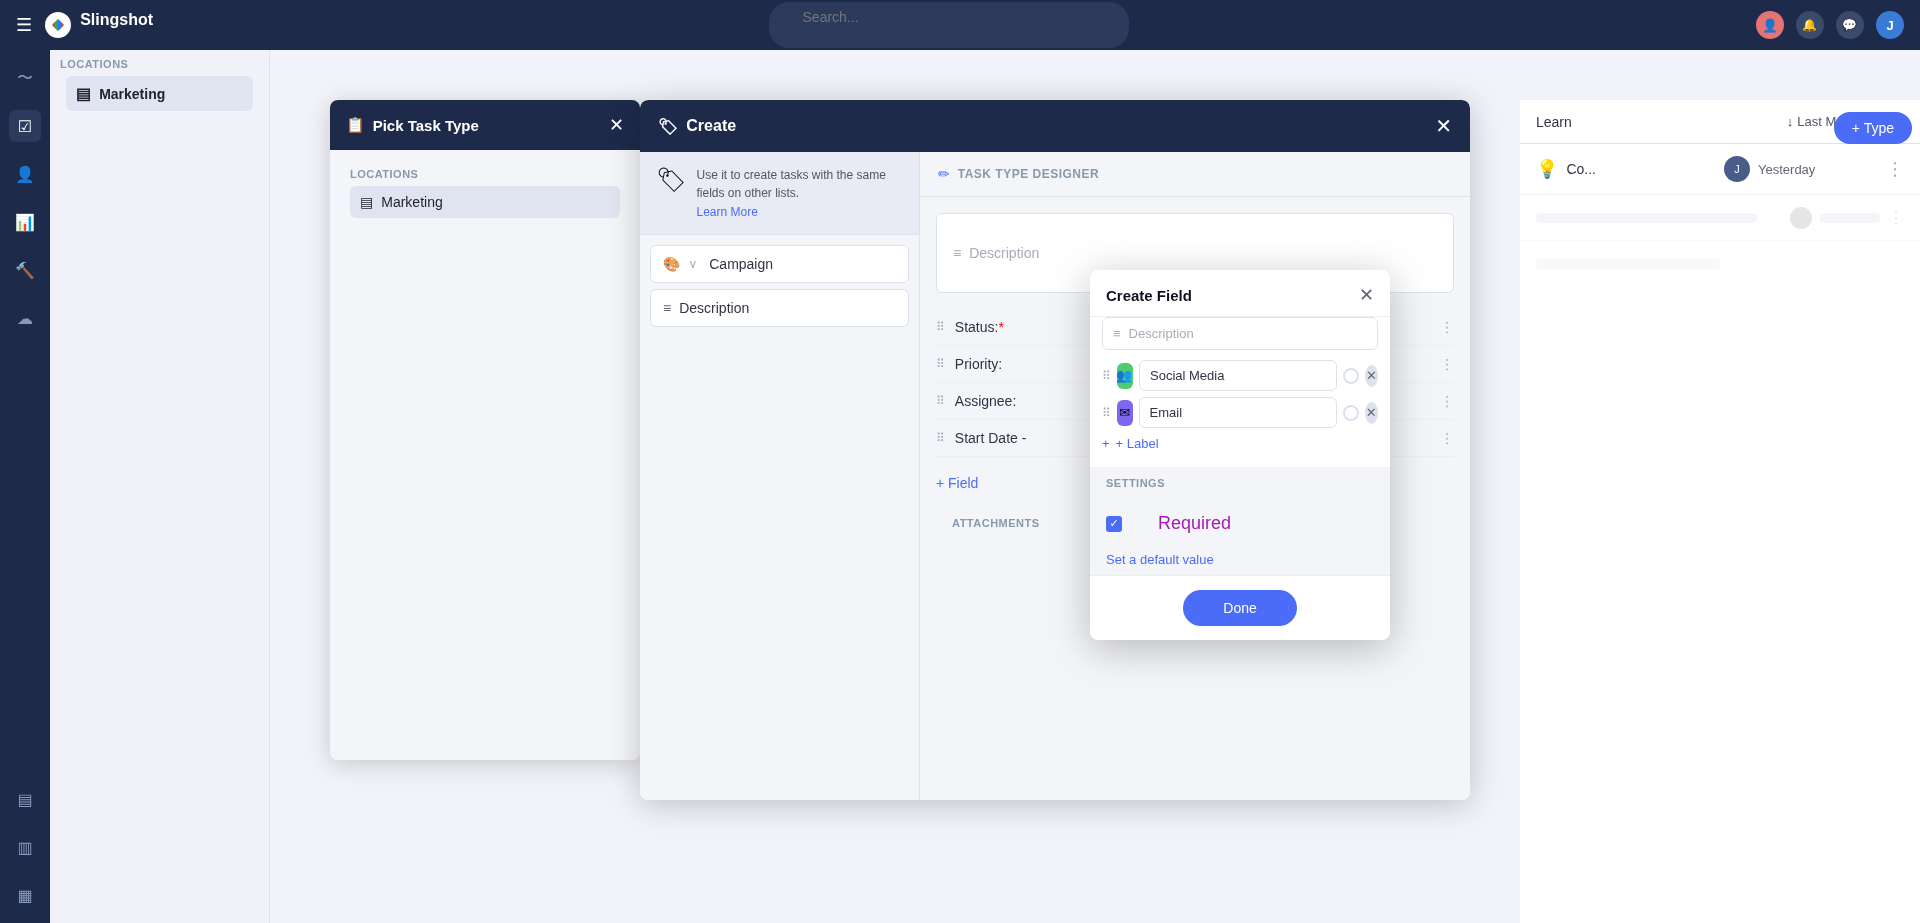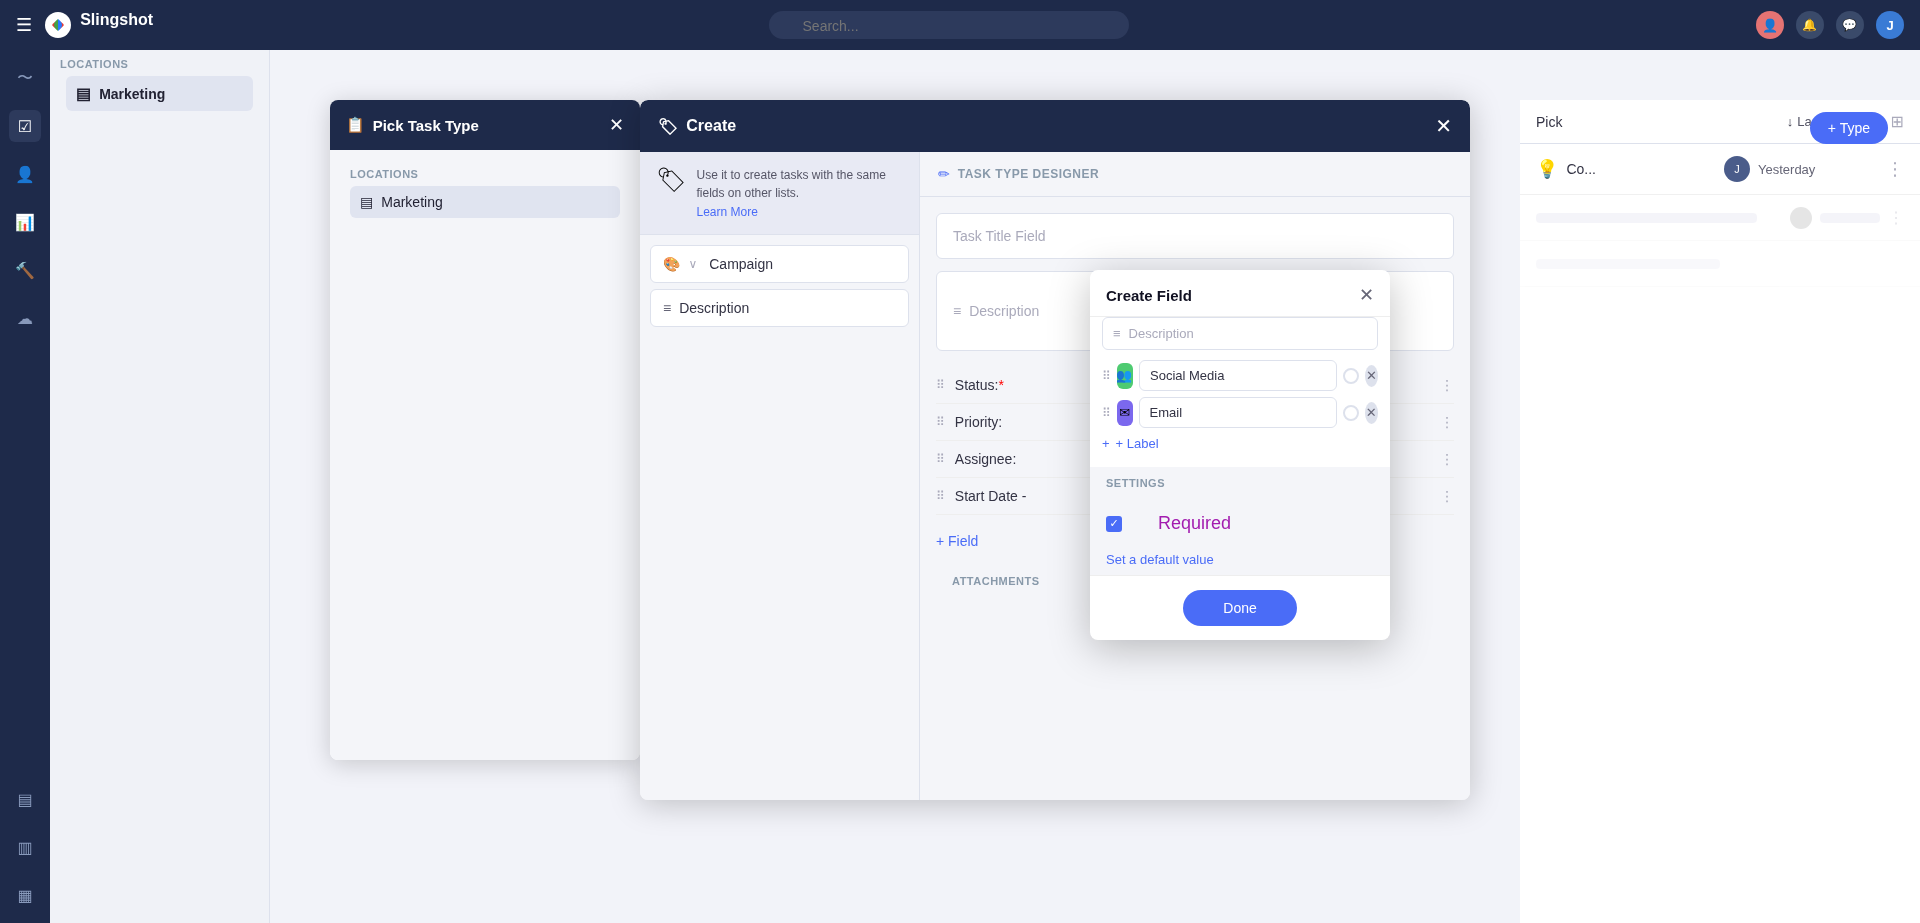--- a/index.html
+++ b/index.html
@@ -171,21 +171,21 @@
       display: flex; align-items: center; padding: 12px 16px;
       border-bottom: 1px solid #dde1ec; gap: 8px; color: #334; font-size: 14px;
     }
     .last-modified { display: flex; align-items: center; gap: 4px; color: #556; font-size: 13px; }
     .sort-arrow { color: #334; }
     .bg-table-row { display: flex; align-items: center; padding: 12px 16px; border-bottom: 1px solid #f0f0f0; }
     .row-avatar { width: 26px; height: 26px; border-radius: 50%; background: #4a5c8a; color: white; font-size: 11px; display: flex; align-items: center; justify-content: center; margin-right: 8px; }
     .row-time { color: #667; font-size: 13px; flex: 1; }
     .row-more { color: #aab; cursor: pointer; }
     .type-btn {
-      position: absolute; right: 32px; top: 62px;
+      position: absolute; right: 8px; top: 62px;
       background: #4a6cf7; color: white; border: none; border-radius: 18px;
       padding: 8px 18px; font-size: 14px; cursor: pointer; display: flex; align-items: center; gap: 6px;
       z-index: 6;
     }
 
     
     .create-field-dialog {
       position: absolute; top: 220px; left: 820px;
       width: 300px;
       background: white; border-radius: 8px; z-index: 100;
@@ -263,21 +263,21 @@
       <circle cx="14" cy="14" r="13" fill="white"></circle>
       <path d="M8 14 Q14 6 20 14 Q14 22 8 14" fill="#e53935"></path>
       <path d="M14 8 Q22 14 14 20" fill="#2979ff"></path>
       <path d="M14 8 Q6 14 14 20" fill="#43a047"></path>
     </svg>
     <span>Slingshot</span>
   </div>
 
   <div class="search-wrapper" style="flex:1;max-width:360px;margin:0 auto;position:relative;">
     <span class="search-icon-wrap" style="position:absolute;left:10px;top:50%;transform:translateY(-50%);color:#aab;font-size:13px;">🔍</span>
-    <input type="text" class="topbar-search" style="width: 100%; background: rgb(45, 58, 92); border: none; border-radius: 20px; padding: 7px 14px 5px 34px; color: rgb(204, 204, 221); font-size: 14px; outline: none;" placeholder="Search...">
+    <input type="text" class="topbar-search" style="width: 100%; background: rgb(45, 58, 92); border: none; border-radius: 20px; padding: 7px 14px 23px 34px; color: rgb(204, 204, 221); font-size: 14px; outline: none;" placeholder="Search...">
   </div>
 
   <div class="topbar-right">
     <div class="topbar-icon" style="background:#e57373;overflow:hidden;">
       <span style="font-size:13px;">👤</span>
     </div>
     <div class="topbar-icon">🔔</div>
     <div class="topbar-icon">💬</div>
     <div class="topbar-icon" style="background:#3a7bd5;font-weight:700;font-size:13px;color:white;">J</div>
   </div>
@@ -307,21 +307,21 @@
       </div>
     </div>
   </div>
 
   <div class="content-area" style="position:relative;">
 
     <div style="position:absolute;top:0;left:0;right:0;bottom:0;background:white;opacity:0.4;"></div>
 
     <div class="bg-table">
       <div class="bg-table-header">
-        <span style="flex:1;font-size:14px;color:#334;font-weight:500;">Pick</span>
+        <span style="flex:1;font-size:14px;color:#334;font-weight:500;">Learn</span>
         <div class="last-modified">
           <span class="sort-arrow">↓</span>
           <span>Last Modified</span>
         </div>
         <button style="background:none;border:none;cursor:pointer;margin-left:8px;color:#aab;font-size:16px;">⊞</button>
       </div>
       <div class="bg-table-row">
         <span class="bg-row-emoji">💡</span>
         <span class="bg-row-name">Co...</span>
         <div style="flex:1;"></div>
@@ -394,23 +394,20 @@
             </div>
           </div>
         </div>
 
         <div class="create-right">
           <div class="designer-header">
             <span style="color:#4a6cf7;font-size:14px;">✏</span>
             <span class="designer-title">TASK TYPE DESIGNER</span>
           </div>
           <div class="designer-body">
-            <div class="task-title-field">
-              <span>Task Title Field</span>
-            </div>
             <div class="description-field">
               <span style="color:#aab;">≡</span>
               <span>Description</span>
             </div>
 
             <div class="field-row">
               <span class="field-row-handle">⠿</span>
               <span class="field-row-label">
                 <span>Status:</span><span class="field-row-required">*</span>
               </span>

